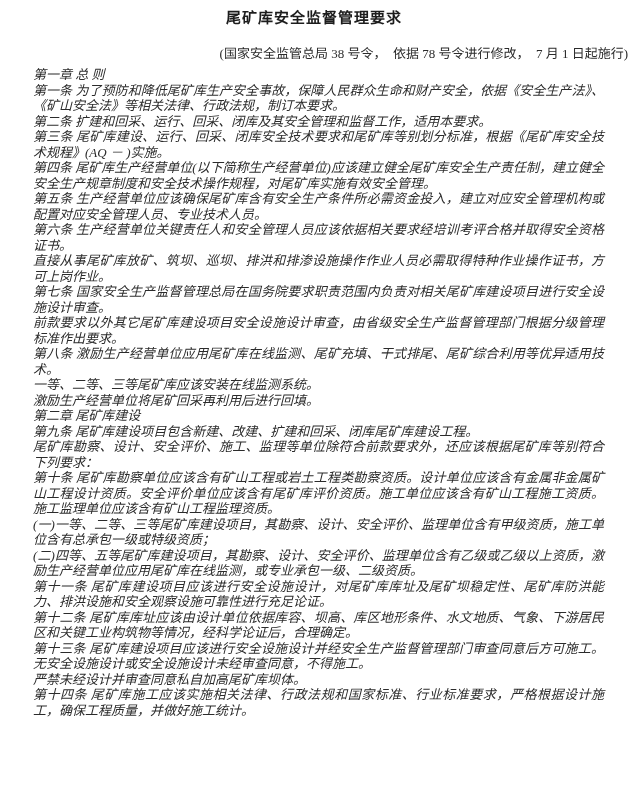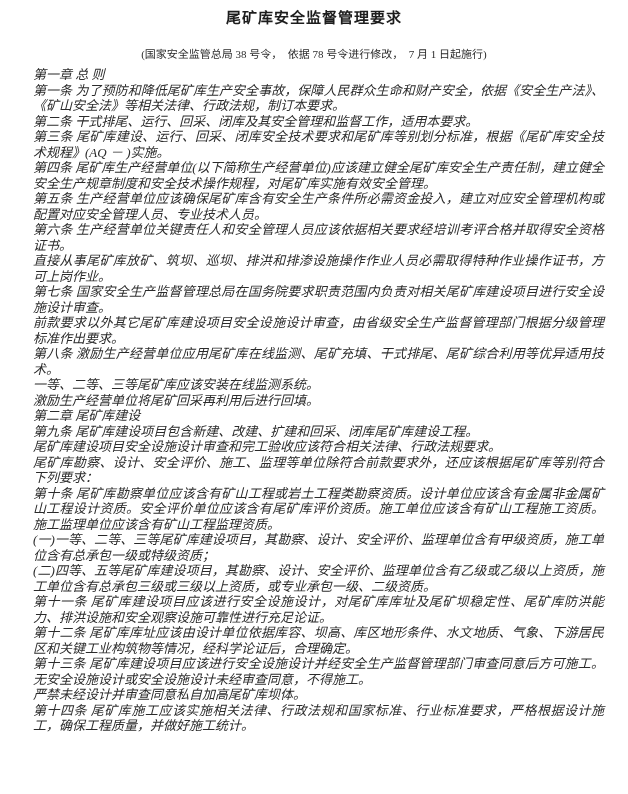--- a/index.html
+++ b/index.html
@@ -23,22 +23,22 @@
     margin: 0;
     text-align: center;
     font-size: 15px;
     line-height: 20px;
     font-weight: bold;
     color: #1d1d1d;
     letter-spacing: 1px;
   }
   .doc-subtitle {
     margin: 18px 0 0 0;
-    text-align: center;
-    font-size: 11px;
+    text-align: right;
+    font-size: 13px;
     line-height: 16px;
     color: #2b2b2b;
     white-space: pre;
   }
   .doc-body {
     margin: 5px 24px 0 33px;
   }
   .doc-body .para {
     margin: 0;
     font-size: 13px;
@@ -55,37 +55,36 @@
 <body>
 
 <div class="page">
   <h1 class="doc-title">尾矿库安全监督管理要求</h1>
 
   <p class="doc-subtitle">(国家安全监管总局 38 号令，  依据 78 号令进行修改，  7 月 1 日起施行)</p>
 
   <div class="doc-body">
       <p class="para">第一章 总 则</p>
       <p class="para">第一条 为了预防和降低尾矿库生产安全事故，保障人民群众生命和财产安全，依据《安全生产法》、《矿山安全法》等相关法律、行政法规，制订本要求。</p>
-      <p class="para">第二条 干式排尾、运行、回采、闭库及其安全管理和监督工作，适用本要求。</p>
+      <p class="para">第二条 扩建和回采、运行、回采、闭库及其安全管理和监督工作，适用本要求。</p>
       <p class="para">第三条 尾矿库建设、运行、回采、闭库安全技术要求和尾矿库等别划分标准，根据《尾矿库安全技术规程》(AQ － )实施。</p>
       <p class="para">第四条 尾矿库生产经营单位(以下简称生产经营单位)应该建立健全尾矿库安全生产责任制，建立健全安全生产规章制度和安全技术操作规程，对尾矿库实施有效安全管理。</p>
       <p class="para">第五条 生产经营单位应该确保尾矿库含有安全生产条件所必需资金投入，建立对应安全管理机构或配置对应安全管理人员、专业技术人员。</p>
       <p class="para">第六条 生产经营单位关键责任人和安全管理人员应该依据相关要求经培训考评合格并取得安全资格证书。</p>
       <p class="para">直接从事尾矿库放矿、筑坝、巡坝、排洪和排渗设施操作作业人员必需取得特种作业操作证书，方可上岗作业。</p>
       <p class="para">第七条 国家安全生产监督管理总局在国务院要求职责范围内负责对相关尾矿库建设项目进行安全设施设计审查。</p>
       <p class="para">前款要求以外其它尾矿库建设项目安全设施设计审查，由省级安全生产监督管理部门根据分级管理标准作出要求。</p>
       <p class="para">第八条 激励生产经营单位应用尾矿库在线监测、尾矿充填、干式排尾、尾矿综合利用等优异适用技术。</p>
       <p class="para">一等、二等、三等尾矿库应该安装在线监测系统。</p>
       <p class="para">激励生产经营单位将尾矿回采再利用后进行回填。</p>
       <p class="para">第二章 尾矿库建设</p>
       <p class="para">第九条 尾矿库建设项目包含新建、改建、扩建和回采、闭库尾矿库建设工程。</p>
-      <p class="para">尾矿库建设项目安全设施设计审查和完工验收应该符合相关法律、行政法规要求。</p>
       <p class="para">尾矿库勘察、设计、安全评价、施工、监理等单位除符合前款要求外，还应该根据尾矿库等别符合下列要求：</p>
       <p class="para">第十条 尾矿库勘察单位应该含有矿山工程或岩土工程类勘察资质。设计单位应该含有金属非金属矿山工程设计资质。安全评价单位应该含有尾矿库评价资质。施工单位应该含有矿山工程施工资质。施工监理单位应该含有矿山工程监理资质。</p>
       <p class="para">(一)一等、二等、三等尾矿库建设项目，其勘察、设计、安全评价、监理单位含有甲级资质，施工单位含有总承包一级或特级资质；</p>
-      <p class="para">(二)四等、五等尾矿库建设项目，其勘察、设计、安全评价、监理单位含有乙级或乙级以上资质，施工单位含有总承包三级或三级以上资质，或专业承包一级、二级资质。</p>
+      <p class="para">(二)四等、五等尾矿库建设项目，其勘察、设计、安全评价、监理单位含有乙级或乙级以上资质，激励生产经营单位应用尾矿库在线监测，或专业承包一级、二级资质。</p>
       <p class="para">第十一条 尾矿库建设项目应该进行安全设施设计，对尾矿库库址及尾矿坝稳定性、尾矿库防洪能力、排洪设施和安全观察设施可靠性进行充足论证。</p>
       <p class="para">第十二条 尾矿库库址应该由设计单位依据库容、坝高、库区地形条件、水文地质、气象、下游居民区和关键工业构筑物等情况，经科学论证后，合理确定。</p>
       <p class="para">第十三条 尾矿库建设项目应该进行安全设施设计并经安全生产监督管理部门审查同意后方可施工。无安全设施设计或安全设施设计未经审查同意，不得施工。</p>
       <p class="para">严禁未经设计并审查同意私自加高尾矿库坝体。</p>
       <p class="para">第十四条 尾矿库施工应该实施相关法律、行政法规和国家标准、行业标准要求，严格根据设计施工，确保工程质量，并做好施工统计。</p>
     </div>
 </div>
 
 </body></html>

